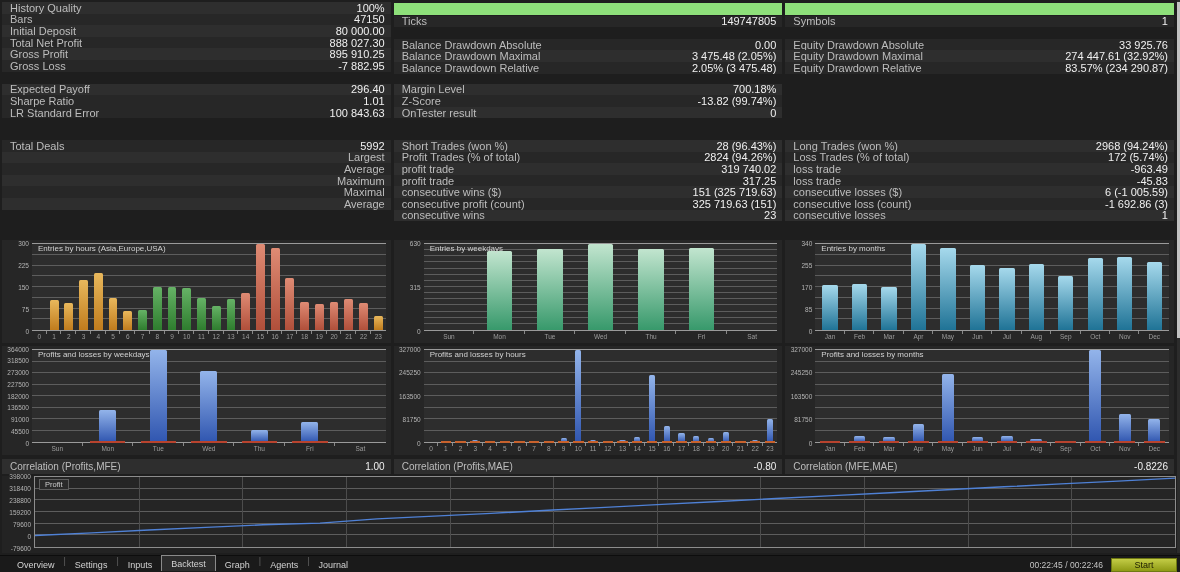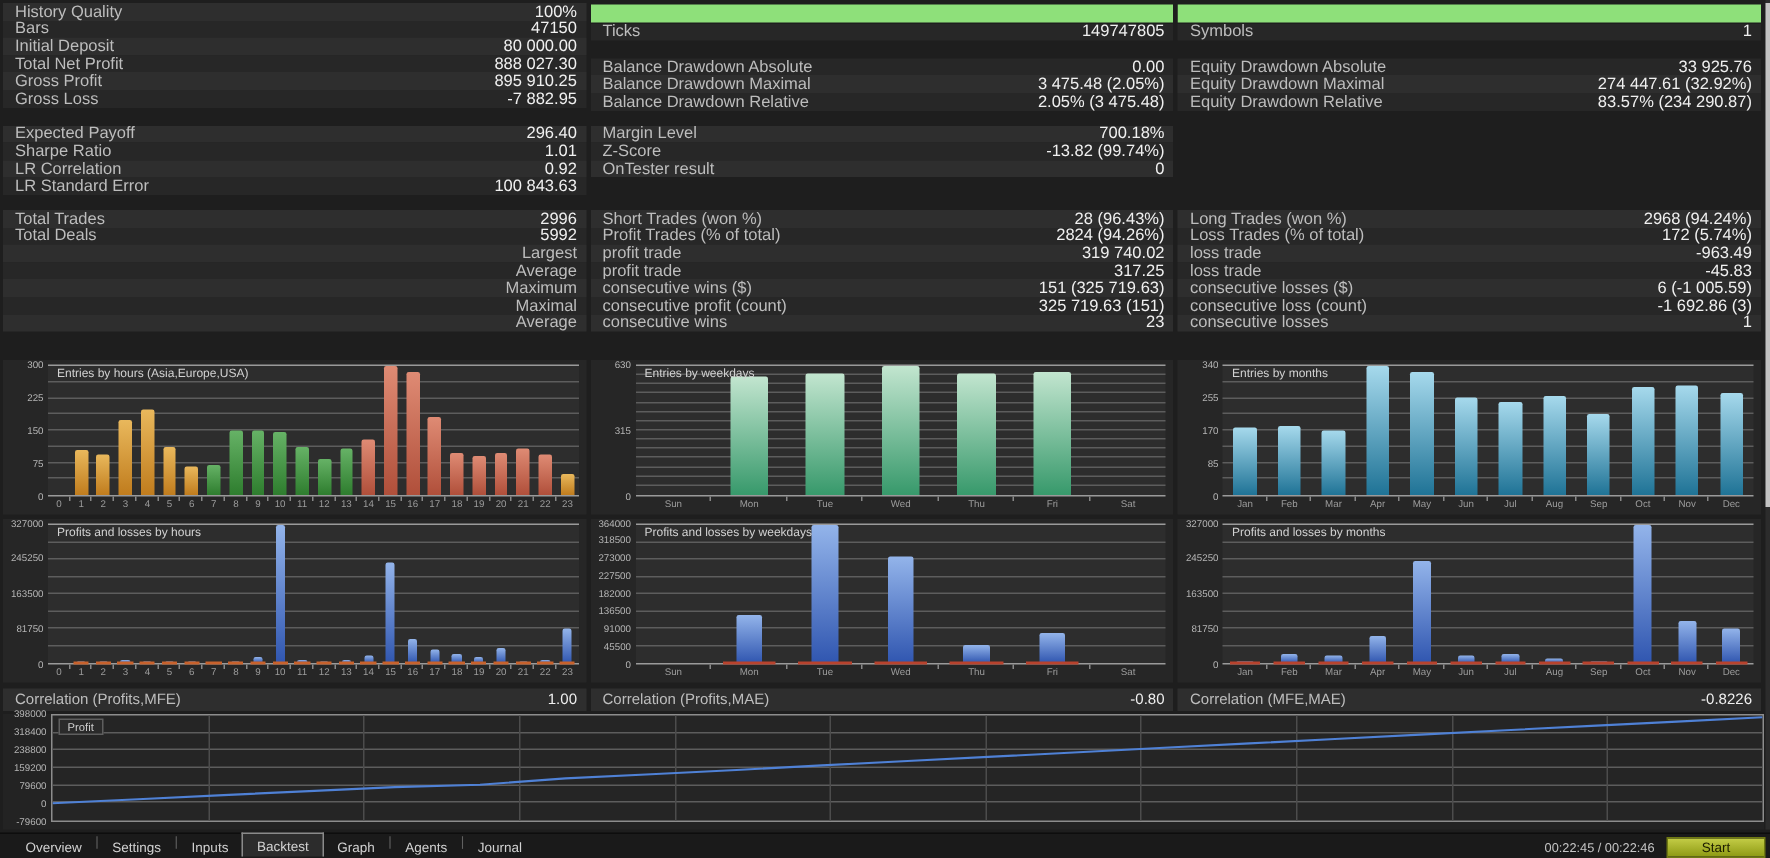--- a/index.html
+++ b/index.html
@@ -144,24 +144,20 @@
       <div class="stats-block">
         <div class="stats-col">
           <div class="stat-row even">
             <span class="stat-label">Expected Payoff</span>
             <span class="stat-value">296.40</span>
           </div>
           <div class="stat-row odd">
             <span class="stat-label">Sharpe Ratio</span>
             <span class="stat-value">1.01</span>
           </div>
-          <div class="stat-row even">
-            <span class="stat-label">LR Correlation</span>
-            <span class="stat-value">0.92</span>
-          </div>
           <div class="stat-row odd">
             <span class="stat-label">LR Standard Error</span>
             <span class="stat-value">100 843.63</span>
           </div>
         </div>
         <div class="stats-col">
           <div class="stat-row even">
             <span class="stat-label">Margin Level</span>
             <span class="stat-value">700.18%</span>
           </div>
@@ -171,24 +167,20 @@
           </div>
           <div class="stat-row even">
             <span class="stat-label">OnTester result</span>
             <span class="stat-value">0</span>
           </div>
           <div class="stat-row odd blank"></div>
         </div>
       </div>
       <div class="stats-block">
         <div class="stats-col">
-          <div class="stat-row even">
-            <span class="stat-label">Total Trades</span>
-            <span class="stat-value">2996</span>
-          </div>
           <div class="stat-row odd">
             <span class="stat-label">Total Deals</span>
             <span class="stat-value">5992</span>
           </div>
           <div class="stat-row even">
             <span class="stat-label"></span>
             <span class="stat-value muted">Largest</span>
           </div>
           <div class="stat-row odd">
             <span class="stat-label"></span>
@@ -510,20 +502,77 @@
           <div class="xslot">Oct<div class="xtick"></div></div>
           <div class="xslot">Nov<div class="xtick"></div></div>
           <div class="xslot">Dec</div>
         </div>
       </div>
     </div>
   <div id="charts-row2" class="charts-row">
       <div class="chart-cell">
         <div class="yaxis">
           <div class="ylabel" style="bottom: calc(0% - 3.5px);">0</div>
+          <div class="ylabel" style="bottom: calc(12.5% - 3.5px);">45500</div>
+          <div class="ylabel" style="bottom: calc(25% - 3.5px);">91000</div>
+          <div class="ylabel" style="bottom: calc(37.5% - 3.5px);">136500</div>
+          <div class="ylabel" style="bottom: calc(50% - 3.5px);">182000</div>
+          <div class="ylabel" style="bottom: calc(62.5% - 3.5px);">227500</div>
+          <div class="ylabel" style="bottom: calc(75% - 3.5px);">273000</div>
+          <div class="ylabel" style="bottom: calc(87.5% - 3.5px);">318500</div>
+          <div class="ylabel" style="bottom: calc(100% - 3.5px);">364000</div>
+        </div>
+        <div class="plot">
+          <div class="chart-title">Profits and losses by weekdays</div>
+          <div class="gridline" style="bottom: 12.5%;"></div>
+          <div class="gridline" style="bottom: 25%;"></div>
+          <div class="gridline" style="bottom: 37.5%;"></div>
+          <div class="gridline" style="bottom: 50%;"></div>
+          <div class="gridline" style="bottom: 62.5%;"></div>
+          <div class="gridline" style="bottom: 75%;"></div>
+          <div class="gridline" style="bottom: 87.5%;"></div>
+          <div class="bars">
+            <div class="bar-slot"></div>
+            <div class="bar-slot">
+              <div class="bar" style="height: 34.3407%; width: 34%; background: linear-gradient(rgb(147, 180, 234), rgb(48, 86, 176));"></div>
+              <div class="loss-mark" style="background: rgb(184, 67, 46);"></div>
+            </div>
+            <div class="bar-slot">
+              <div class="bar" style="height: 100%; width: 34%; background: linear-gradient(rgb(147, 180, 234), rgb(48, 86, 176));"></div>
+              <div class="loss-mark" style="background: rgb(184, 67, 46);"></div>
+            </div>
+            <div class="bar-slot">
+              <div class="bar" style="height: 77.4725%; width: 34%; background: linear-gradient(rgb(147, 180, 234), rgb(48, 86, 176));"></div>
+              <div class="loss-mark" style="background: rgb(184, 67, 46);"></div>
+            </div>
+            <div class="bar-slot">
+              <div class="bar" style="height: 12.9121%; width: 34%; background: linear-gradient(rgb(147, 180, 234), rgb(48, 86, 176));"></div>
+              <div class="loss-mark" style="background: rgb(184, 67, 46);"></div>
+            </div>
+            <div class="bar-slot">
+              <div class="bar" style="height: 21.4286%; width: 34%; background: linear-gradient(rgb(147, 180, 234), rgb(48, 86, 176));"></div>
+              <div class="loss-mark" style="background: rgb(184, 67, 46);"></div>
+            </div>
+            <div class="bar-slot"></div>
+          </div>
+        </div>
+        <div class="corner"></div>
+        <div class="xaxis">
+          <div class="xslot">Sun<div class="xtick"></div></div>
+          <div class="xslot">Mon<div class="xtick"></div></div>
+          <div class="xslot">Tue<div class="xtick"></div></div>
+          <div class="xslot">Wed<div class="xtick"></div></div>
+          <div class="xslot">Thu<div class="xtick"></div></div>
+          <div class="xslot">Fri<div class="xtick"></div></div>
+          <div class="xslot">Sat</div>
+        </div>
+      </div>
+      <div class="chart-cell">
+        <div class="yaxis">
+          <div class="ylabel" style="bottom: calc(0% - 3.5px);">0</div>
           <div class="ylabel" style="bottom: calc(25% - 3.5px);">81750</div>
           <div class="ylabel" style="bottom: calc(50% - 3.5px);">163500</div>
           <div class="ylabel" style="bottom: calc(75% - 3.5px);">245250</div>
           <div class="ylabel" style="bottom: calc(100% - 3.5px);">327000</div>
         </div>
         <div class="plot">
           <div class="chart-title">Profits and losses by hours</div>
           <div class="gridline" style="bottom: 12.5%;"></div>
           <div class="gridline" style="bottom: 25%;"></div>
           <div class="gridline" style="bottom: 37.5%;"></div>
@@ -651,77 +700,20 @@
           <div class="xslot">19<div class="xtick"></div></div>
           <div class="xslot">20<div class="xtick"></div></div>
           <div class="xslot">21<div class="xtick"></div></div>
           <div class="xslot">22<div class="xtick"></div></div>
           <div class="xslot">23</div>
         </div>
       </div>
       <div class="chart-cell">
         <div class="yaxis">
           <div class="ylabel" style="bottom: calc(0% - 3.5px);">0</div>
-          <div class="ylabel" style="bottom: calc(12.5% - 3.5px);">45500</div>
-          <div class="ylabel" style="bottom: calc(25% - 3.5px);">91000</div>
-          <div class="ylabel" style="bottom: calc(37.5% - 3.5px);">136500</div>
-          <div class="ylabel" style="bottom: calc(50% - 3.5px);">182000</div>
-          <div class="ylabel" style="bottom: calc(62.5% - 3.5px);">227500</div>
-          <div class="ylabel" style="bottom: calc(75% - 3.5px);">273000</div>
-          <div class="ylabel" style="bottom: calc(87.5% - 3.5px);">318500</div>
-          <div class="ylabel" style="bottom: calc(100% - 3.5px);">364000</div>
-        </div>
-        <div class="plot">
-          <div class="chart-title">Profits and losses by weekdays</div>
-          <div class="gridline" style="bottom: 12.5%;"></div>
-          <div class="gridline" style="bottom: 25%;"></div>
-          <div class="gridline" style="bottom: 37.5%;"></div>
-          <div class="gridline" style="bottom: 50%;"></div>
-          <div class="gridline" style="bottom: 62.5%;"></div>
-          <div class="gridline" style="bottom: 75%;"></div>
-          <div class="gridline" style="bottom: 87.5%;"></div>
-          <div class="bars">
-            <div class="bar-slot"></div>
-            <div class="bar-slot">
-              <div class="bar" style="height: 34.3407%; width: 34%; background: linear-gradient(rgb(147, 180, 234), rgb(48, 86, 176));"></div>
-              <div class="loss-mark" style="background: rgb(184, 67, 46);"></div>
-            </div>
-            <div class="bar-slot">
-              <div class="bar" style="height: 100%; width: 34%; background: linear-gradient(rgb(147, 180, 234), rgb(48, 86, 176));"></div>
-              <div class="loss-mark" style="background: rgb(184, 67, 46);"></div>
-            </div>
-            <div class="bar-slot">
-              <div class="bar" style="height: 77.4725%; width: 34%; background: linear-gradient(rgb(147, 180, 234), rgb(48, 86, 176));"></div>
-              <div class="loss-mark" style="background: rgb(184, 67, 46);"></div>
-            </div>
-            <div class="bar-slot">
-              <div class="bar" style="height: 12.9121%; width: 34%; background: linear-gradient(rgb(147, 180, 234), rgb(48, 86, 176));"></div>
-              <div class="loss-mark" style="background: rgb(184, 67, 46);"></div>
-            </div>
-            <div class="bar-slot">
-              <div class="bar" style="height: 21.4286%; width: 34%; background: linear-gradient(rgb(147, 180, 234), rgb(48, 86, 176));"></div>
-              <div class="loss-mark" style="background: rgb(184, 67, 46);"></div>
-            </div>
-            <div class="bar-slot"></div>
-          </div>
-        </div>
-        <div class="corner"></div>
-        <div class="xaxis">
-          <div class="xslot">Sun<div class="xtick"></div></div>
-          <div class="xslot">Mon<div class="xtick"></div></div>
-          <div class="xslot">Tue<div class="xtick"></div></div>
-          <div class="xslot">Wed<div class="xtick"></div></div>
-          <div class="xslot">Thu<div class="xtick"></div></div>
-          <div class="xslot">Fri<div class="xtick"></div></div>
-          <div class="xslot">Sat</div>
-        </div>
-      </div>
-      <div class="chart-cell">
-        <div class="yaxis">
-          <div class="ylabel" style="bottom: calc(0% - 3.5px);">0</div>
           <div class="ylabel" style="bottom: calc(25% - 3.5px);">81750</div>
           <div class="ylabel" style="bottom: calc(50% - 3.5px);">163500</div>
           <div class="ylabel" style="bottom: calc(75% - 3.5px);">245250</div>
           <div class="ylabel" style="bottom: calc(100% - 3.5px);">327000</div>
         </div>
         <div class="plot">
           <div class="chart-title">Profits and losses by months</div>
           <div class="gridline" style="bottom: 12.5%;"></div>
           <div class="gridline" style="bottom: 25%;"></div>
           <div class="gridline" style="bottom: 37.5%;"></div>

